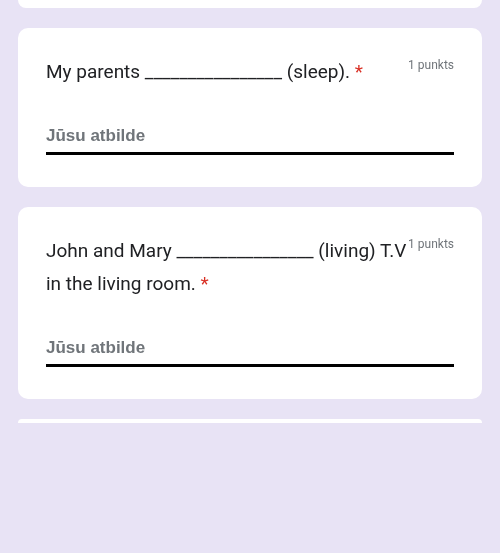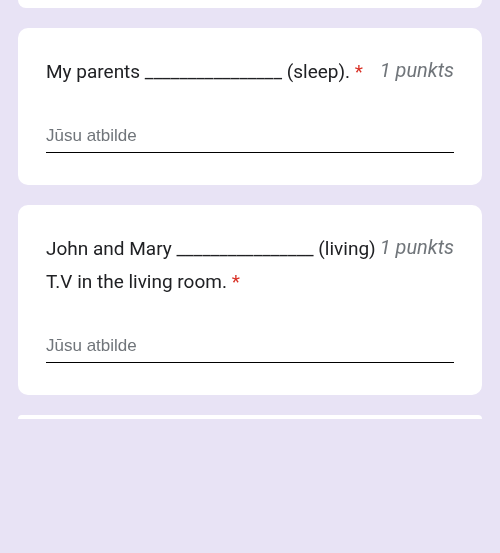--- a/index.html
+++ b/index.html
@@ -35,36 +35,36 @@
     .question-text {
       font-size: 19px;
       color: #202124;
       line-height: 1.7;
       flex: 1;
     }
     .required-asterisk {
       color: #d93025;
     }
     .points-label {
-      font-size: 20px;
+      font-size: 12px;
       color: #70757a;
       white-space: nowrap;
       padding-top: 2px;
-      font-style: italic;
     }
     .answer-input {
       width: 100%;
       border: none;
-      border-bottom: 1px solid #000000;
+      border-bottom: 3px solid #000000;
       font-size: 17px;
       color: #4d7c0f;
       padding: 6px 0;
       margin-top: 32px;
       background: transparent;
       outline: none;
+      font-weight: bold;
     }
     .answer-input::placeholder {
       color: #70757a;
     }
     .card-partial-bottom {
       background-color: #ffffff;
       border-radius: 10px 10px 0 0;
       height: 4px;
       margin: 0 18px 0 18px;
     }

